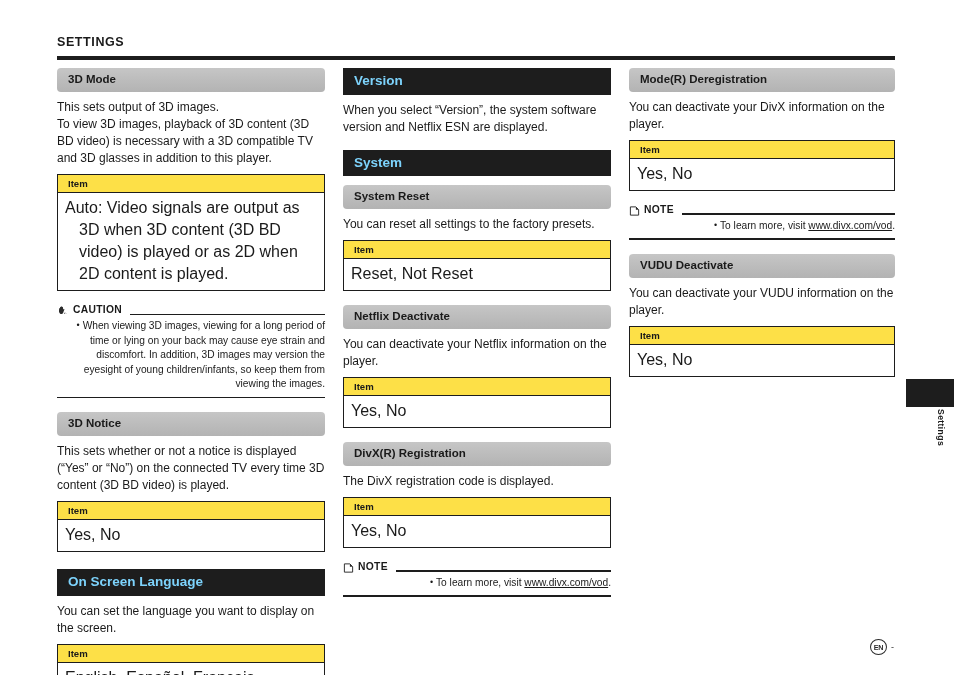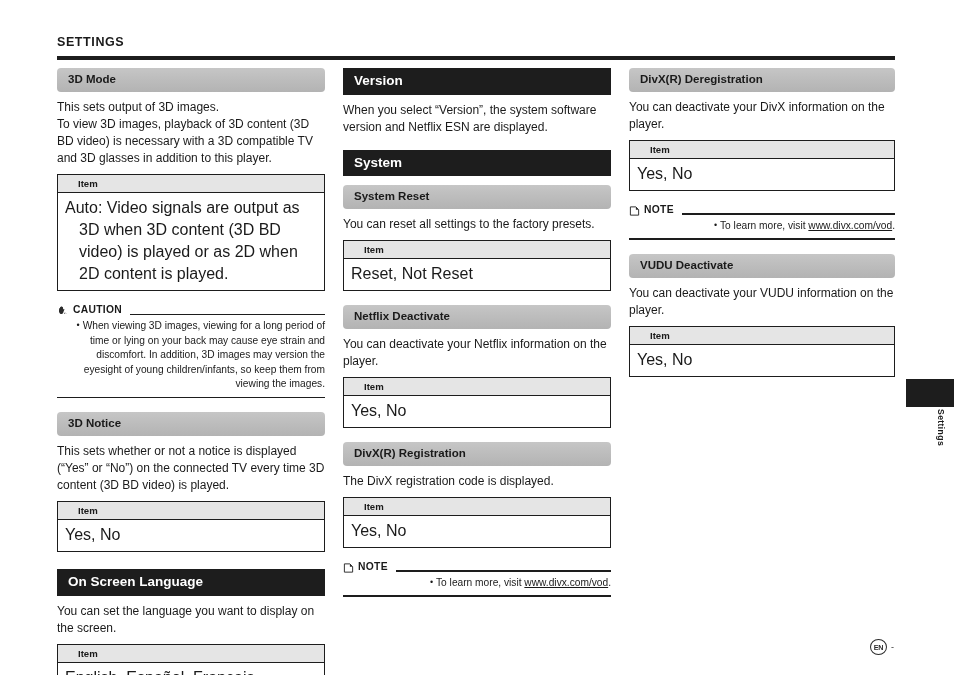--- a/index.html
+++ b/index.html
@@ -24,21 +24,21 @@
   }
 
   
   .col { position: absolute; top: 68px; }
   .col-1 { left: 57px; width: 268px; }
   .col-2 { left: 343px; width: 268px; }
   .col-3 { left: 629px; width: 266px; }
 
   
   .h-black {
-    background: #1d1d1d; color: #ffffff;
+    background: #1d1d1d; color: #7dd3fc;
     font-size: 13.5px; font-weight: bold;
     padding: 5px 0 6px 11px;
     line-height: 1.15;
   }
   .h-gray {
     background: linear-gradient(to bottom, #c6c6c6 0%, #bdbdbd 45%, #b3b3b3 100%);
     color: #1a1a1a;
     font-size: 11.5px; font-weight: bold;
     padding: 5px 16px 5px 11px;
     border-radius: 4px;
@@ -55,23 +55,23 @@
   .gap-md { height: 14px; }
   .gap-lg { height: 17px; }
 
   
   .item-table {
     border: 1.5px solid #1d1d1d;
     margin-top: 7px;
     background: #ffffff;
   }
   .item-head {
-    background: #e5e5e5;
+    background: #fde047;
     font-size: 9.6px; font-weight: bold;
-    padding: 3px 0 3px 20px;
+    padding: 3px 0 3px 10px;
     border-bottom: 1px solid #1d1d1d;
     color: #1a1a1a;
   }
   .item-body {
     font-size: 16px;
     padding: 4px 6px 5px 7px;
     line-height: 1.38;
     color: #1a1a1a;
   }
   .item-body .hang {
@@ -243,21 +243,21 @@
       </div>
       <div class="callout-body">
         <span class="bullet">•</span><span>To learn more, visit </span><span class="link">www.divx.com/vod</span><span>.</span>
       </div>
       <div class="callout-foot"></div>
     </div>
   </div>
 
   <div class="col col-3">
 
-    <div class="h-gray">DivX(R) Deregistration</div>
+    <div class="h-gray">Mode(R) Deregistration</div>
     <div class="body-text">You can deactivate your DivX information on the player.</div>
     <div class="item-table">
       <div class="item-head">Item</div>
       <div class="item-body">Yes, No</div>
     </div>
 
     <div class="callout">
       <div class="callout-head">
         <span class="ico ico-note">
           <svg viewBox="0 0 16 16" width="11" height="12" aria-hidden="true">

